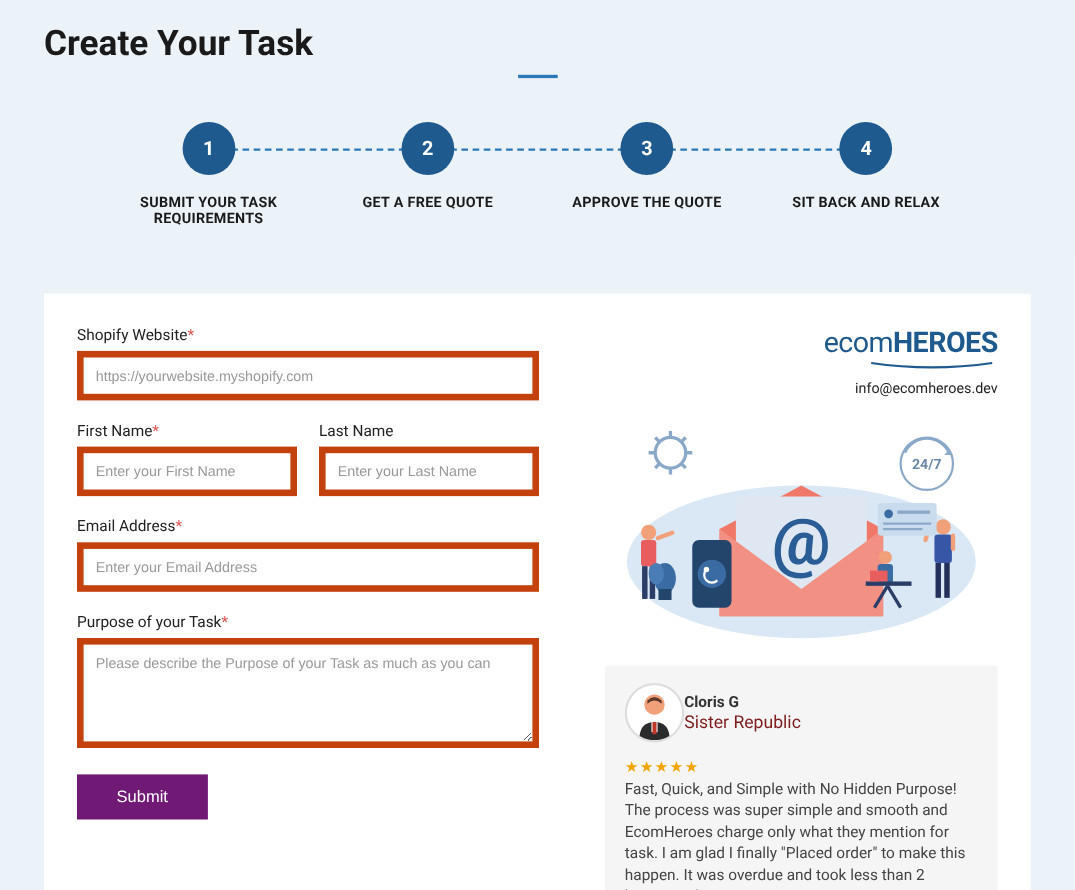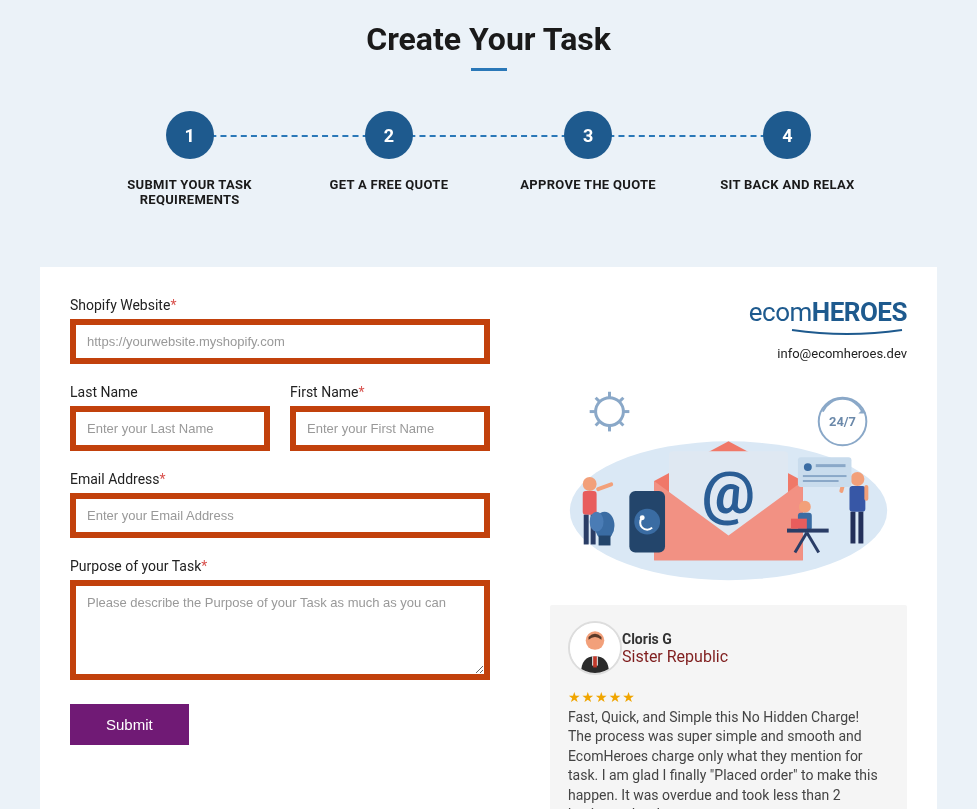--- a/index.html
+++ b/index.html
@@ -1,18 +1,18 @@
 <!DOCTYPE html>
 <html><head>
 <meta charset="utf-8">
 <style>
 *{box-sizing:border-box;margin:0;padding:0}
 body{font-family:-apple-system,BlinkMacSystemFont,"Segoe UI",Roboto,Arial,sans-serif;background:#ebf2f8;color:#222;width:977px}
 .hero{padding:20px 40px 60px}
-.title{text-align:center;font-size:32px;font-weight:700;color:#1a1a1a;margin-top:0}
+.title{text-align:left;font-size:32px;font-weight:700;color:#1a1a1a;margin-top:0}
 .title-underline{width:36px;height:3px;background:#2a78b8;margin:10px auto 40px}
 .steps{display:flex;justify-content:space-between;position:relative;padding:0 50px}
 .step{display:flex;flex-direction:column;align-items:center;text-align:center;flex:1;position:relative}
 .step-circle{width:48px;height:48px;border-radius:50%;background:#1e5a8e;color:#fff;display:flex;align-items:center;justify-content:center;font-weight:700;font-size:18px;z-index:2;position:relative}
 .step-line{position:absolute;top:24px;left:50%;right:-50%;border-top:2px dashed #2a78b8;z-index:1}
 .step:last-child .step-line{display:none}
 .step-label{margin-top:18px;font-weight:700;font-size:13px;letter-spacing:.3px;color:#1a1a1a;max-width:180px}
 .panel{background:#fff;margin:0 40px 40px;display:flex;padding:30px 0 30px 30px}
 .left{width:420px}
 .form-title{font-size:21px;font-weight:700;color:#2b2b2b;margin-bottom:20px}
@@ -75,26 +75,26 @@
 <div class="panel">
   <div class="left">
 
     <div class="field">
       <label class="label"><span>Shopify Website</span><span class="req">*</span></label>
       <input class="input" placeholder="https://yourwebsite.myshopify.com" style="">
     </div>
 
     <div class="row">
       <div class="field">
+        <label class="label"><span>First Name</span><span class="req">*</span></label>
+        <input class="input" placeholder="Enter your First Name" style="">
+      </div>
+      <div class="field">
         <label class="label">Last Name</label>
         <input class="input" placeholder="Enter your Last Name" style="">
-      </div>
-      <div class="field">
-        <label class="label"><span>First Name</span><span class="req">*</span></label>
-        <input class="input" placeholder="Enter your First Name" style="">
       </div>
     </div>
 
     <div class="field">
       <label class="label"><span>Email Address</span><span class="req">*</span></label>
       <input class="input" placeholder="Enter your Email Address" style="">
     </div>
 
     <div class="field">
       <label class="label"><span>Purpose of your Task</span><span class="req">*</span></label>
@@ -203,17 +203,17 @@
             <rect x="24" y="36" width="6" height="10" fill="#fff"></rect>
             <rect x="25" y="36" width="4" height="12" fill="#c0392b"></rect>
           </svg>
         </div>
         <div>
           <div class="rev-name">Cloris G</div>
           <div class="rev-sub">Sister Republic</div>
         </div>
       </div>
       <div class="stars">★★★★★</div>
-      <div class="rev-title">Fast, Quick, and Simple this No Hidden Charge!</div>
+      <div class="rev-title">Fast, Quick, and Simple with No Hidden Purpose!</div>
       <div class="rev-body">The process was super simple and smooth and EcomHeroes charge only what they mention for task. I am glad I finally "Placed order" to make this happen. It was overdue and took less than 2 business days!</div>
     </div>
   </div>
 </div>
 
 </body></html>

